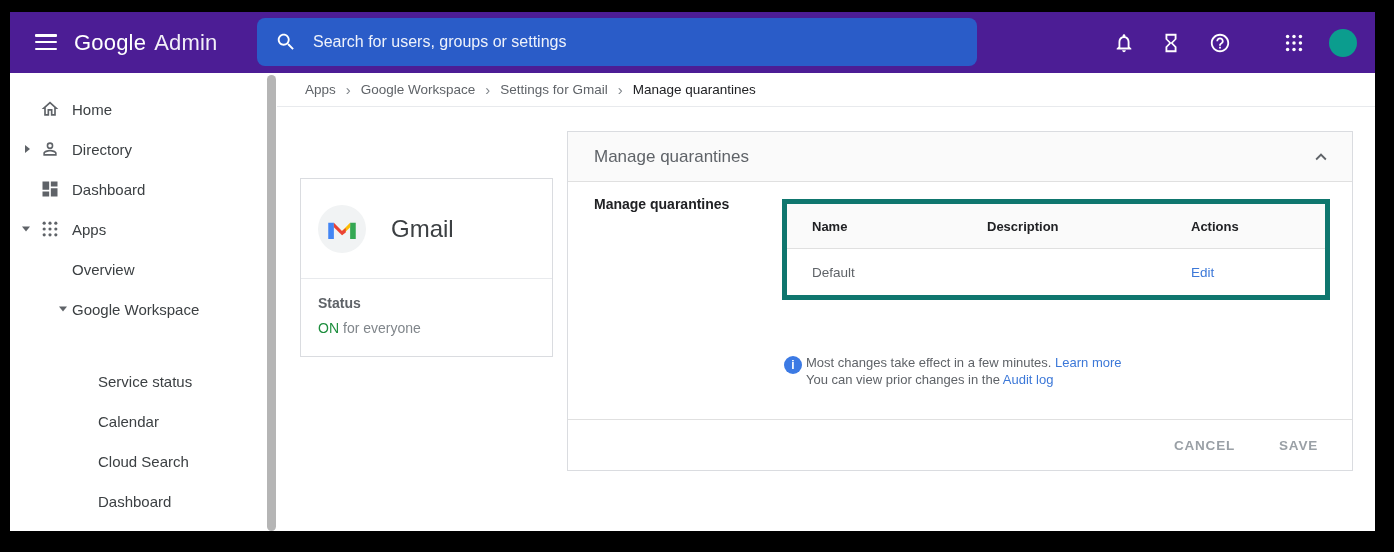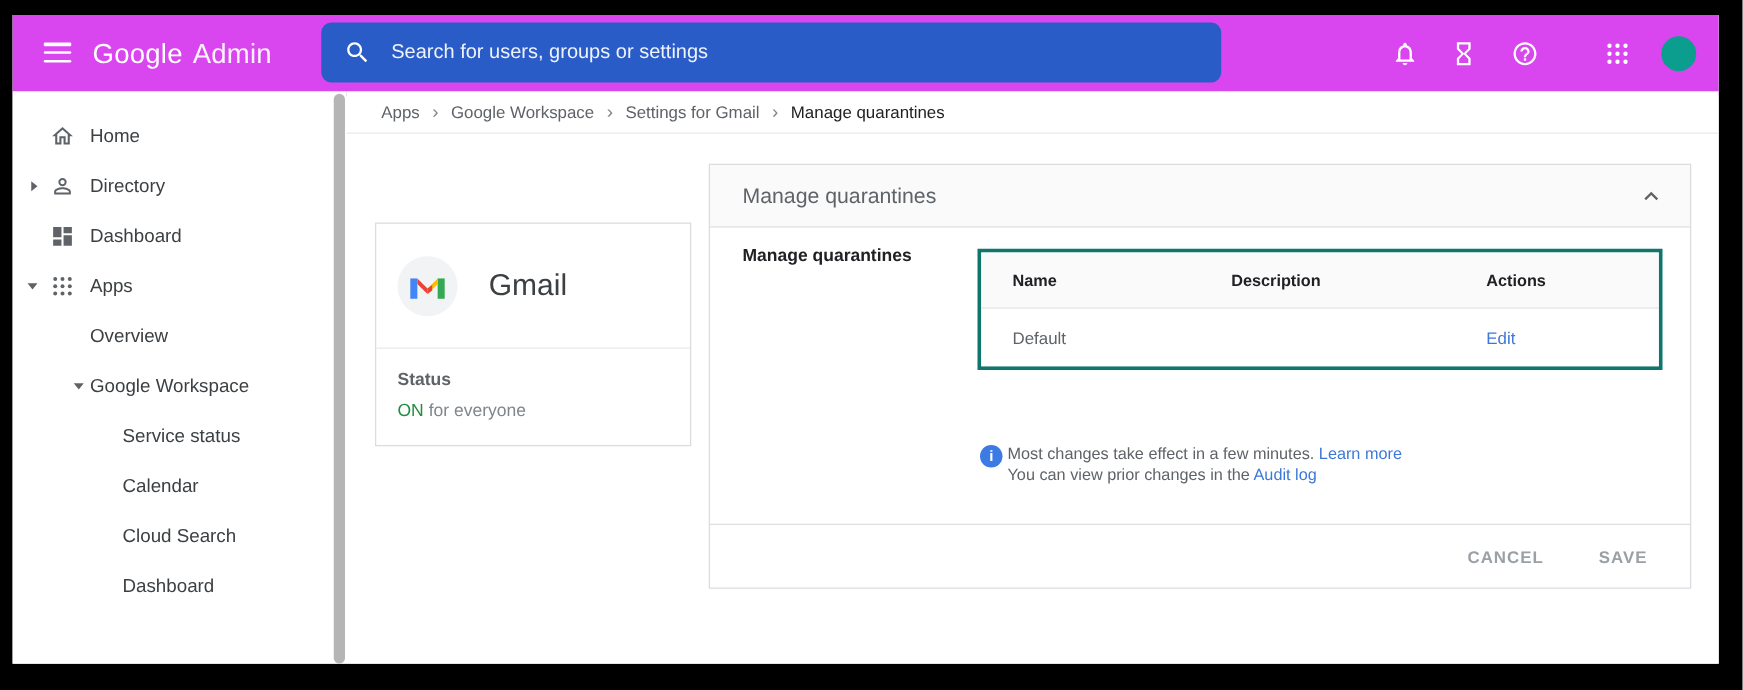--- a/index.html
+++ b/index.html
@@ -1,20 +1,20 @@
 <!DOCTYPE html>
 <html><head>
 <meta charset="utf-8">
 <style>
   html,body{margin:0;padding:0;}
   body{width:1394px;height:552px;background:#000;font-family:"Liberation Sans",sans-serif;position:relative;overflow:hidden;}
   .screen{position:absolute;left:10px;top:12px;width:1365px;height:519px;background:#fff;overflow:hidden;}
 
   
-  .topbar{position:absolute;left:0;top:0;width:100%;height:65px;background:#d946ef;text-align:right;}
+  .topbar{position:absolute;left:0;top:0;width:100%;height:65px;background:#4c1d95;text-align:right;}
   .hamburger{position:absolute;left:25px;top:22px;width:22px;height:16px;display:flex;flex-direction:column;justify-content:space-between;cursor:pointer;}
   .hamburger i{display:block;height:2.5px;background:#fff;border-radius:1px;}
   .brand{position:absolute;left:64px;top:0;height:61px;display:flex;align-items:center;color:#fff;font-size:22px;letter-spacing:.2px;}
   .brand .bg{font-weight:500;}
   .brand .ba{font-weight:400;margin-left:8px;color:rgba(255,255,255,.93);}
   .searchbar{position:absolute;left:247px;top:6px;width:720px;height:48px;background:#2a5cc8;border-radius:8px;display:flex;align-items:center;cursor:text;}
   .searchbar .s-icon{margin-left:18px;width:22px;height:22px;color:#fff;}
   .search-ph{margin-left:16px;font-size:16px;color:rgba(255,255,255,.92);}
   .topbar-right{position:absolute;right:18px;top:0;height:61px;display:flex;align-items:center;}
   .tb-icon{width:22px;height:22px;color:#fff;cursor:pointer;}
@@ -29,21 +29,21 @@
   .sidebar{position:absolute;left:0;top:0;width:267px;height:100%;background:#fff;padding-top:16px;box-sizing:border-box;}
   .sb-scroll{position:absolute;left:257px;top:2px;width:9px;height:456px;background:#b5b5b5;border-radius:5px;}
   .sb-row{position:relative;height:40px;cursor:pointer;}
   .sb-arrow{position:absolute;top:50%;transform:translateY(-50%);width:0;height:0;}
   .arrow-right{left:15px;border-left:5px solid #5f6368;border-top:4px solid transparent;border-bottom:4px solid transparent;}
   .arrow-down{left:12px;border-top:5px solid #5f6368;border-left:4px solid transparent;border-right:4px solid transparent;}
   .lvl1 .arrow-down{left:49px;}
   .sb-icon{position:absolute;left:30px;top:50%;transform:translateY(-50%);width:20px;height:20px;color:#5f6368;}
   .sb-icon svg{width:100%;height:100%;fill:currentColor;}
   .sb-label{position:absolute;left:62px;top:50%;transform:translateY(-50%);font-size:15px;color:#3c4043;white-space:nowrap;}
-  .lvl2 .sb-label{left:88px;}
+  .lvl2 .sb-label{left:88px;margin-top:32px;}
 
   .main{position:absolute;left:267px;top:0;width:1098px;height:100%;background:#fff;}
   .breadcrumb{height:33px;border-bottom:1px solid #e8eaed;display:flex;align-items:center;padding-left:28px;font-size:13.5px;color:#5f6368;}
   .crumb{cursor:pointer;white-space:nowrap;}
   .crumb-sep{margin:0 10px;color:#80868b;font-size:15px;}
   .crumb-current{color:#202124;white-space:nowrap;}
 
   
   .gmail-card{position:absolute;left:23px;top:58px;width:251px;border:1px solid #dadce0;background:#fff;margin-top:47px;}
   .card-top{height:99px;display:flex;align-items:center;padding-left:17px;border-bottom:1px solid #e8eaed;}
@@ -56,21 +56,21 @@
   .status-on{color:#1e8e3e;font-weight:500;margin-right:4px;}
 
   
   .panel{position:absolute;left:290px;top:58px;width:784px;border:1px solid #dadce0;background:#fff;}
   .panel-header{height:49px;background:#fafafa;border-bottom:1px solid #e0e0e0;position:relative;cursor:pointer;}
   .panel-title{position:absolute;left:26px;top:50%;transform:translateY(-50%);font-size:17px;color:#5f6368;}
   .collapse{position:absolute;right:20px;top:50%;transform:translateY(-50%);width:22px;height:22px;color:#5f6368;}
   .collapse svg{width:100%;height:100%;fill:currentColor;}
   .panel-body{position:relative;height:237px;}
   .section-label{position:absolute;left:26px;top:14px;font-size:14px;font-weight:700;color:#202124;}
-  .mq-table{position:absolute;left:214px;top:17px;width:548px;border:3px solid #0f766e;box-sizing:border-box;font-size:13px;}
+  .mq-table{position:absolute;left:214px;top:17px;width:548px;border:5px solid #0f766e;box-sizing:border-box;font-size:13px;}
   .mq-head,.mq-row{display:grid;grid-template-columns:175px 204px 1fr;padding-left:25px;align-items:center;}
   .mq-head{height:44px;background:#fafafa;font-weight:600;color:#202124;border-bottom:1px solid #e0e0e0;}
   .mq-row{height:46px;background:#fff;color:#5f6368;font-size:13.5px;}
   .mq-row .action{color:#3c78d8;cursor:pointer;}
   .actions-row{position:absolute;top:116px;right:17px;display:flex;align-items:center;}
   .text-btn{color:#2f6dd4;font-weight:700;font-size:13.5px;letter-spacing:.3px;cursor:pointer;white-space:nowrap;}
   .goto-btn{margin-right:14px;}
   .highlight-box{border:3px solid #ec3568;border-radius:4px;padding:7px 8px;}
   .info-row{position:absolute;left:216px;top:172px;display:flex;}
   .info-icon{width:18px;height:18px;border-radius:50%;background:#3c7ae4;color:#fff;font-size:12px;font-weight:700;display:flex;align-items:center;justify-content:center;margin-top:2px;flex:none;}

